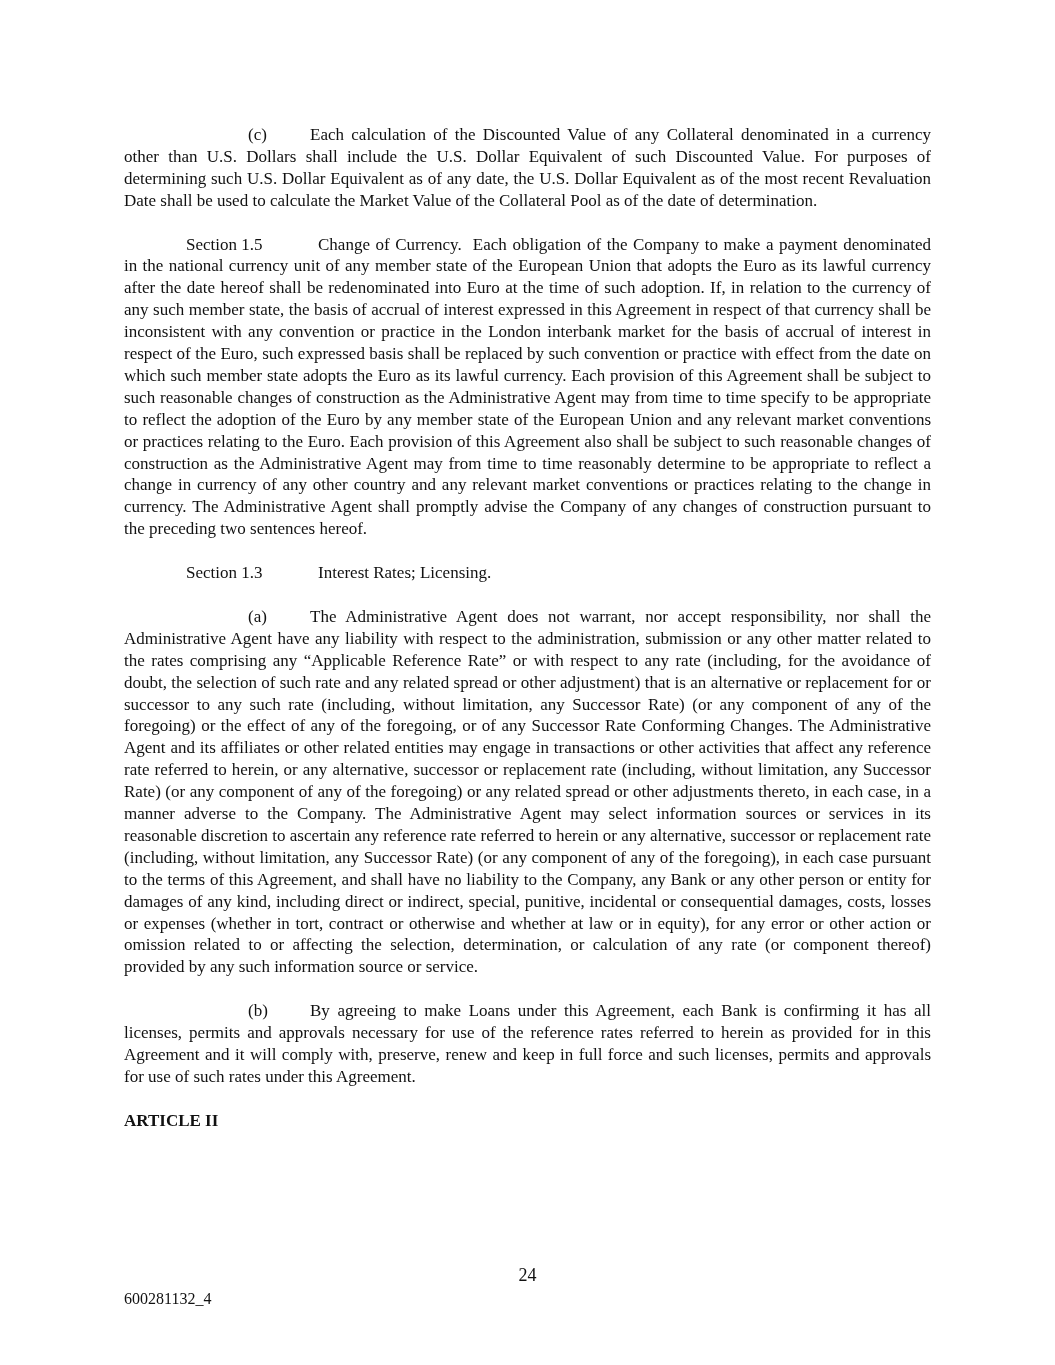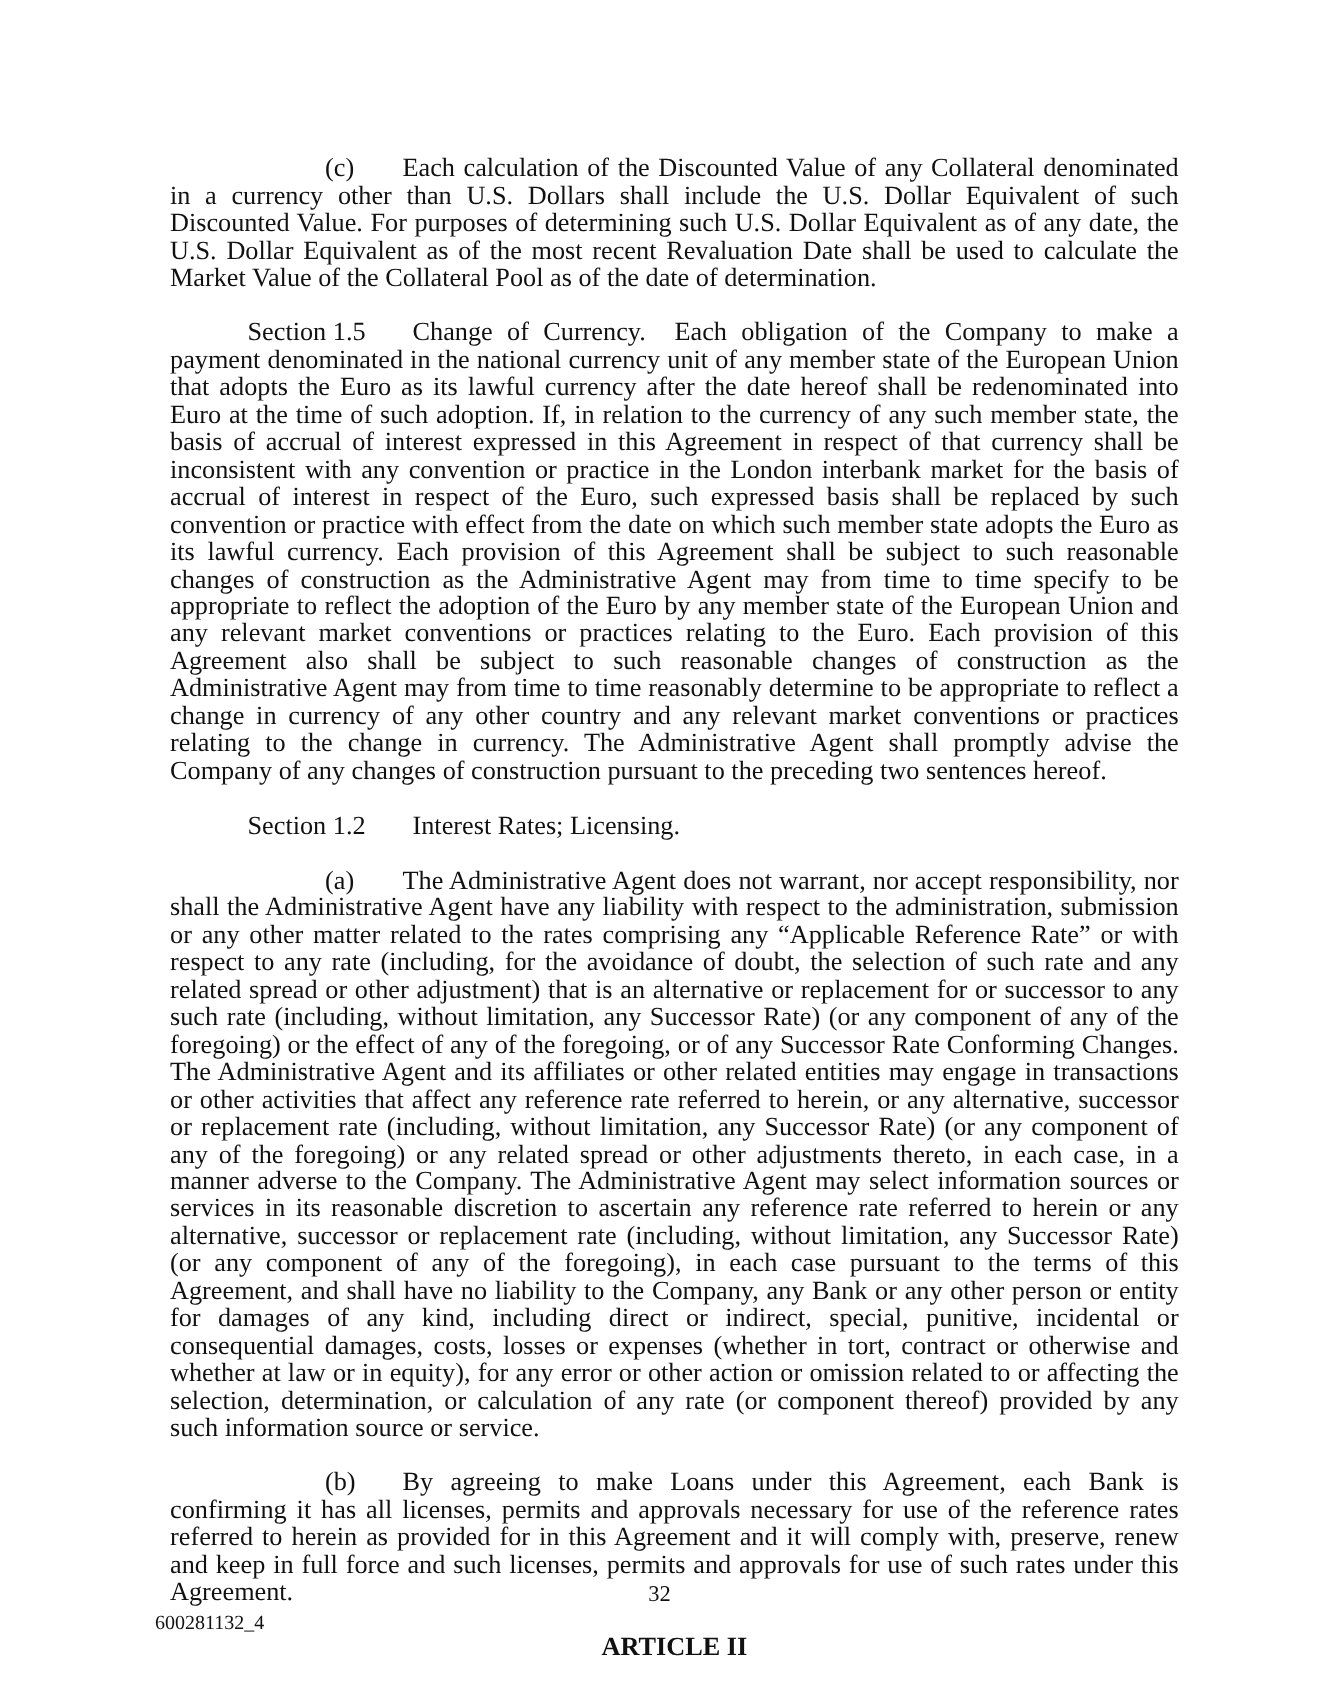--- a/index.html
+++ b/index.html
@@ -10,24 +10,24 @@
   body {
     width: 1055px;
     height: 1365px;
     position: relative;
     overflow: hidden;
     font-family: "Liberation Serif", "DejaVu Serif", serif;
     color: #111111;
   }
   .page {
     position: absolute;
-    left: 136px;
+    left: 124px;
     top: 124px;
     width: 807px;
-    font-size: 21px;
+    font-size: 17px;
     line-height: 21.9px;
   }
   p {
     margin: 0;
     text-align: justify;
   }
   .para {
     margin-bottom: 21.9px;
   }
   .sub-indent {
@@ -43,21 +43,21 @@
   .sub-label {
     width: 62px;
   }
   .sec-label {
     width: 132px;
   }
   .heading-u {
     text-underline-offset: 2px;
   }
   .article {
-    text-align: center;
+    text-align: left;
     font-weight: bold;
     margin: 0;
   }
   .page-number {
     position: absolute;
     top: 1265px;
     left: 0;
     width: 1055px;
     text-align: center;
     font-size: 18px;
@@ -71,24 +71,24 @@
 </style>
 </head>
 <body>
 
 <div class="page">
 
   <p class="para sub-indent"><span class="label sub-label">(c)</span><span>Each calculation of the Discounted Value of any Collateral denominated in a currency other than U.S. Dollars shall include the U.S. Dollar Equivalent of such Discounted Value. For purposes of determining such U.S. Dollar Equivalent as of any date, the U.S. Dollar Equivalent as of the most recent Revaluation Date shall be used to calculate the Market Value of the Collateral Pool as of the date of determination.</span></p>
 
   <p class="para sec-indent"><span class="label sec-label">Section 1.5</span><span class="heading-u">Change of Currency</span><span>.</span>&nbsp; <span>Each obligation of the Company to make a payment denominated in the national currency unit of any member state of the European Union that adopts the Euro as its lawful currency after the date hereof shall be redenominated into Euro at the time of such adoption. If, in relation to the currency of any such member state, the basis of accrual of interest expressed in this Agreement in respect of that currency shall be inconsistent with any convention or practice in the London interbank market for the basis of accrual of interest in respect of the Euro, such expressed basis shall be replaced by such convention or practice with effect from the date on which such member state adopts the Euro as its lawful currency.  Each provision of this Agreement shall be subject to such reasonable changes of construction as the Administrative Agent may from time to time specify to be appropriate to reflect the adoption of the Euro by any member state of the European Union and any relevant market conventions or practices relating to the Euro.  Each provision of this Agreement also shall be subject to such reasonable changes of construction as the Administrative Agent may from time to time reasonably determine to be appropriate to reflect a change in currency of any other country and any relevant market conventions or practices relating to the change in currency. The Administrative Agent shall promptly advise the Company of any changes of construction pursuant to the preceding two sentences hereof.</span></p>
 
-  <p class="para sec-indent"><span class="label sec-label">Section 1.2</span><span class="heading-u">Interest Rates; Licensing</span><span>.</span></p>
+  <p class="para sec-indent"><span class="label sec-label">Section 1.3</span><span class="heading-u">Interest Rates; Licensing</span><span>.</span></p>
 
   <p class="para sub-indent"><span class="label sub-label">(a)</span><span>The Administrative Agent does not warrant, nor accept responsibility, nor shall the Administrative Agent have any liability with respect to the administration, submission or any other matter related to the rates comprising any “Applicable Reference Rate” or with respect to any rate (including, for the avoidance of doubt, the selection of such rate and any related spread or other adjustment) that is an alternative or replacement for or successor to any such rate (including, without limitation, any Successor Rate) (or any component of any of the foregoing) or the effect of any of the foregoing, or of any Successor Rate Conforming Changes.  The Administrative Agent and its affiliates or other related entities may engage in transactions or other activities that affect any reference rate referred to herein, or any alternative, successor or replacement rate (including, without limitation, any Successor Rate) (or any component of any of the foregoing) or any related spread or other adjustments thereto, in each case, in a manner adverse to the Company. The Administrative Agent may select information sources or services in its reasonable discretion to ascertain any reference rate referred to herein or any alternative, successor or replacement rate (including, without limitation, any Successor Rate) (or any component of any of the foregoing), in each case pursuant to the terms of this Agreement, and shall have no liability to the Company, any Bank or any other person or entity for damages of any kind, including direct or indirect, special, punitive, incidental or consequential damages, costs, losses or expenses (whether in tort, contract or otherwise and whether at law or in equity), for any error or other action or omission related to or affecting the selection, determination, or calculation of any rate (or component thereof) provided by any such information source or service.</span></p>
 
   <p class="para sub-indent"><span class="label sub-label">(b)</span><span>By agreeing to make Loans under this Agreement, each Bank is confirming it has all licenses, permits and approvals necessary for use of the reference rates referred to herein as provided for in this Agreement and it will comply with, preserve, renew and keep in full force and such licenses, permits and approvals for use of such rates under this Agreement.</span></p>
 
   <p class="article">ARTICLE II</p>
 
 </div>
 
-<div class="page-number">32</div>
+<div class="page-number">24</div>
 <div class="doc-id">600281132_4</div>
 
 </body></html>

